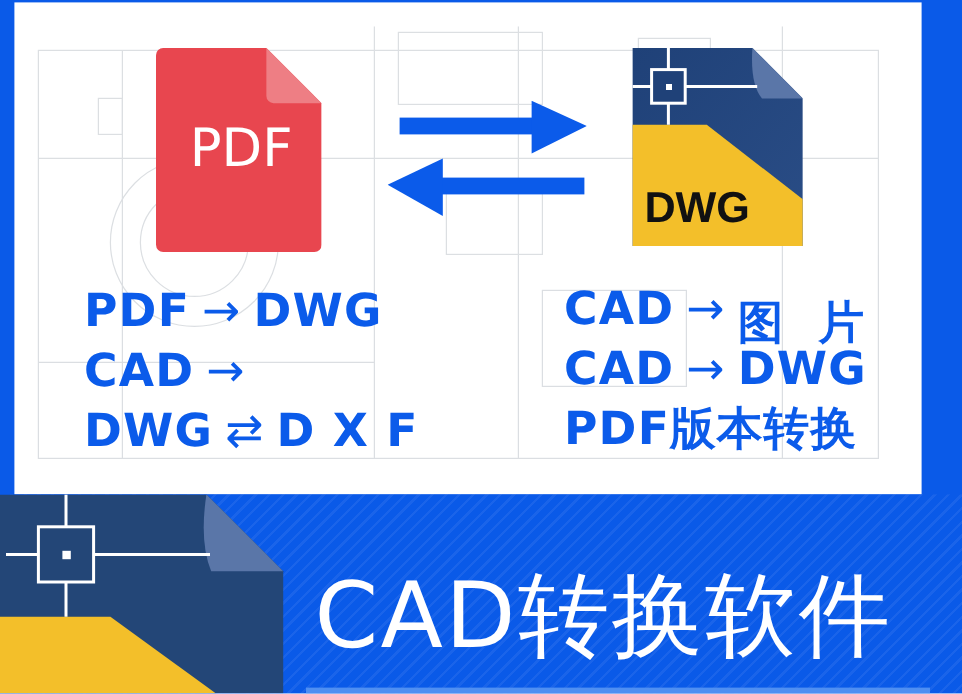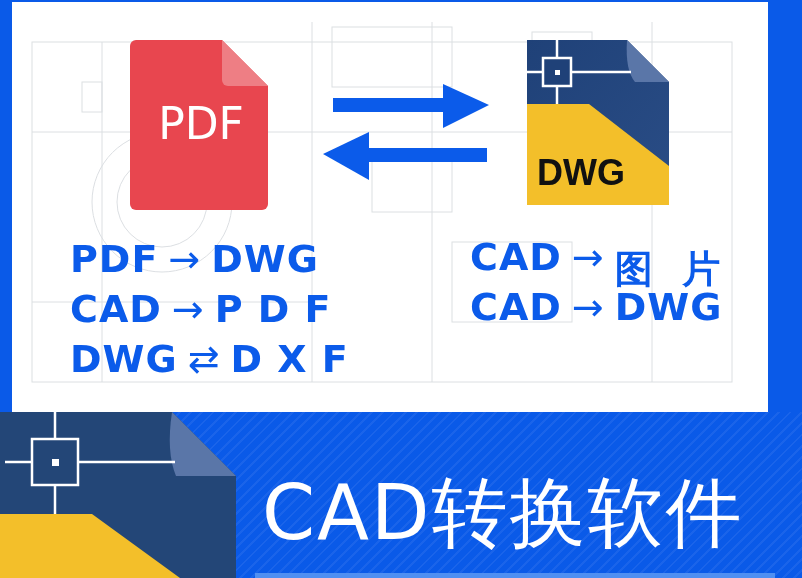--- a/index.html
+++ b/index.html
@@ -80,39 +80,41 @@
 
     <div class="feat feat-left">
       <div class="feat-row">
         <span>PDF</span>
         <span class="arr">→</span>
         <span>DWG</span>
       </div>
       <div class="feat-row">
         <span>CAD</span>
         <span class="arr">→</span>
-        <span>P D F</span>
       </div>
       <div class="feat-row">
         <span>DWG</span>
         <span class="arr">⇄</span>
         <span>D X F</span>
       </div>
     </div>
 
     <div class="feat feat-right">
       <div class="feat-row">
         <span>CAD</span>
         <span class="arr">→</span>
         <span style="white-space:pre;margin-top:24px;">图  片</span>
       </div>
       <div class="feat-row">
         <span>CAD</span>
         <span class="arr">→</span>
         <span>DWG</span>
+      </div>
+      <div class="feat-row">
+        <span>PDF版本转换</span>
       </div>
     </div>
   </div>
 
   <div class="bottom"></div>
 
   <svg class="corner-icon" viewBox="0 0 240 166">
     <path d="M0 0 H172 L236 64 V166 H0 Z" fill="#234677"></path>
     <path d="M172 0 L236 64 H176 Q166 40 172 0 Z" fill="#5a76a8"></path>
     <path d="M0 102 H92 L180 166 H0 Z" fill="#f3bf2a"></path>

